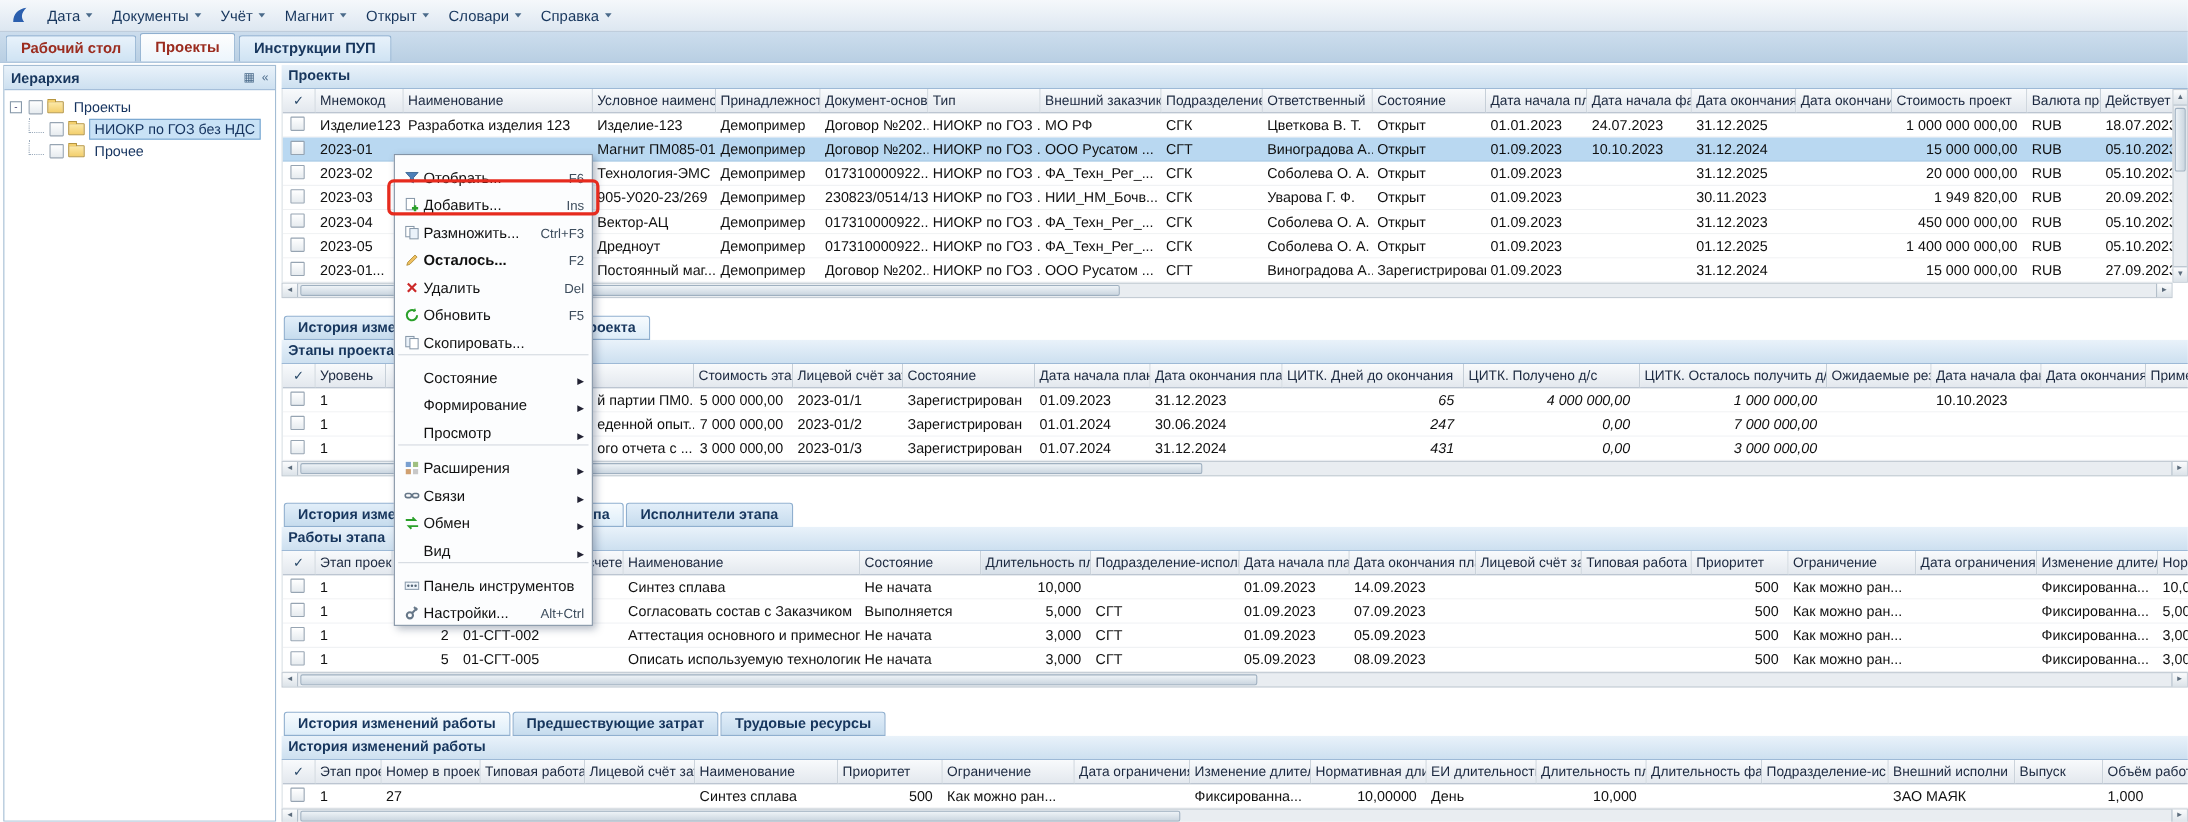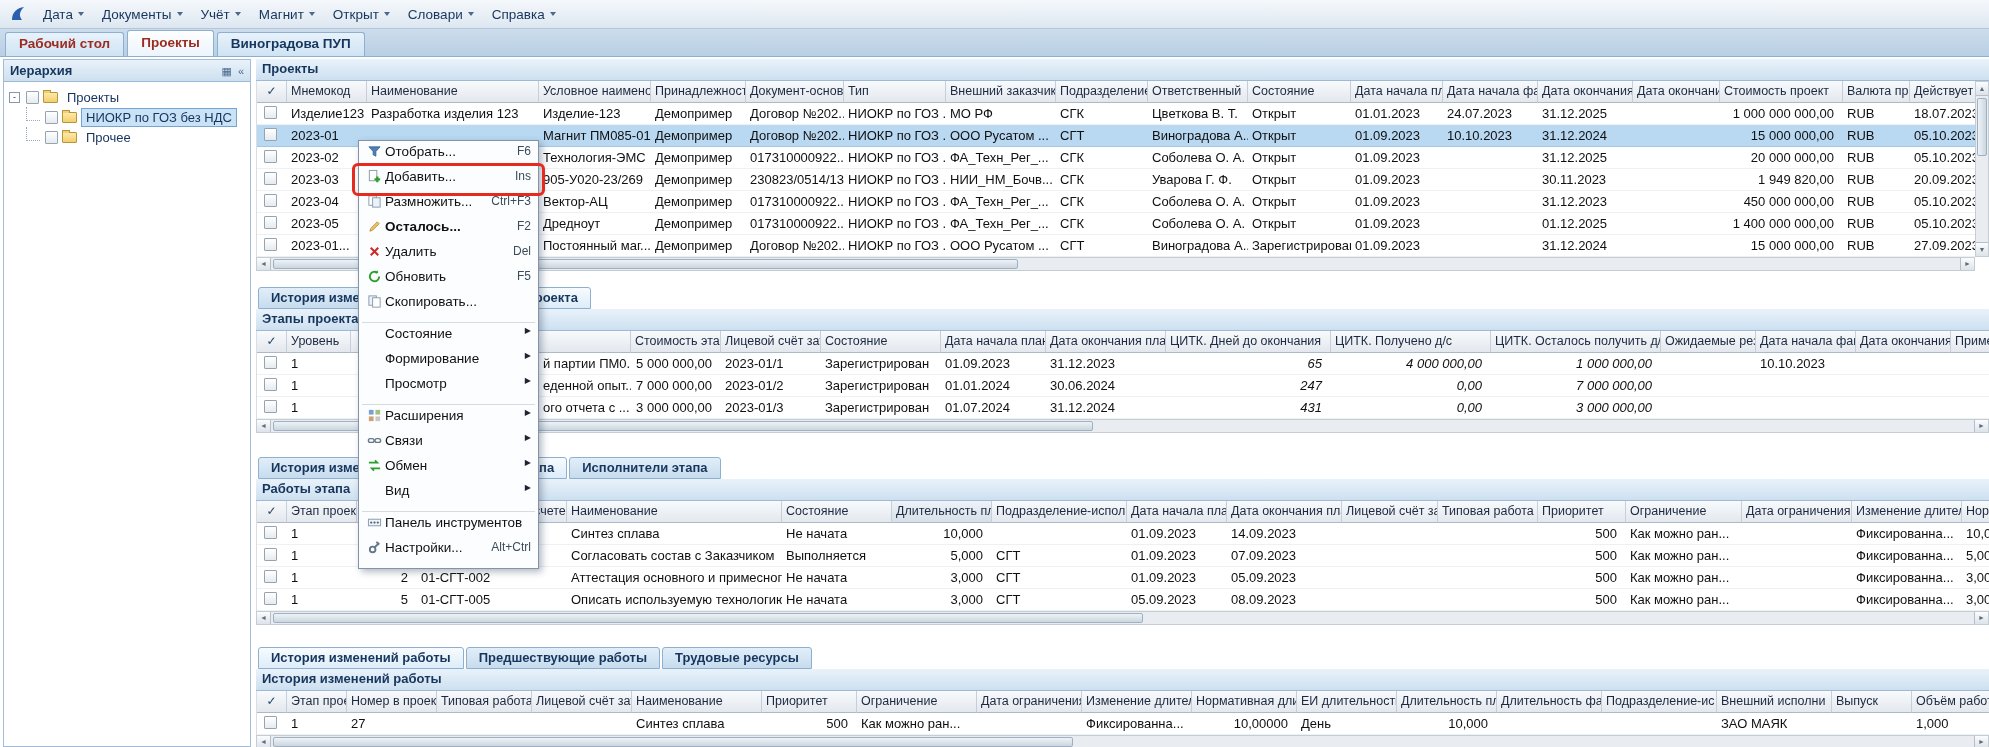--- a/index.html
+++ b/index.html
@@ -49,21 +49,21 @@
 .hscroll{position:relative;height:14px;background:#e9edf1;border:1px solid #c4ccd4}
 .sbtn{position:absolute;top:0;width:14px;height:12px;background:linear-gradient(#fbfcfd,#dce3e9);border-right:1px solid #b4bfca;font-size:7px;line-height:12px;text-align:center;color:#5c6c7c}
 .sbtn.right{right:0;border-left:1px solid #b4bfca;border-right:none}
 .sthumb{position:absolute;top:1px;height:10px;background:linear-gradient(#eef3f7,#cbd6e0);border:1px solid #9fb0c0;border-radius:2px}
 .vscroll{position:absolute;width:14px;background:#e9edf1;border:1px solid #c4ccd4}
 .vbtn{position:absolute;left:0;width:12px;height:14px;font-size:7px;line-height:14px;text-align:center;color:#5c6c7c;background:linear-gradient(#fbfcfd,#dce3e9)}
 .vbtn.top{top:0;border-bottom:1px solid #b4bfca}
 .vbtn.bottom{bottom:0;border-top:1px solid #b4bfca}
 .vthumb{position:absolute;left:1px;width:10px;background:linear-gradient(90deg,#eef3f7,#cbd6e0);border:1px solid #9fb0c0;border-radius:2px}
 .cmenu{position:absolute;left:358px;top:140px;width:181px;background:#fcfdfe;border:1px solid #8494a6;box-shadow:3px 3px 7px rgba(40,60,90,.35);padding:3px 0;z-index:40}
-.mi{height:25px;display:flex;align-items:flex-start;padding:0 7px 0 4px;font-size:13.5px;color:#111}
+.mi{height:25px;display:flex;align-items:flex-end;padding:0 7px 0 4px;font-size:13.5px;color:#111}
 .mi.bold .mlabel{font-weight:bold}
 .mic{width:22px;flex:0 0 22px;display:flex;align-items:center;justify-content:center}
 .mic svg{width:15px;height:15px}
 .mlabel{flex:1;white-space:nowrap;overflow:hidden}
 .msc{font-size:12px;color:#3c4c5c;margin-left:6px;white-space:nowrap}
 .marr{font-size:8px;color:#223;margin-left:6px}
 .msep{height:1px;background:#d4dae0;margin:3px 3px}
 .redbox{position:absolute;left:352px;top:163px;width:193px;height:33px;border:3px solid #e62b1e;border-radius:6px;z-index:50;pointer-events:none}
 </style>
 </head>
@@ -106,21 +106,21 @@
           <span>Справка</span>
           <span class="caret"></span>
         </div>
       </div>
   </div>
 
   <div class="tabbar">
     <div class="wtabs">
         <div class="wtab red">Рабочий стол</div>
         <div class="wtab active red">Проекты</div>
-        <div class="wtab">Виноградова ПУП</div>
+        <div class="wtab">Инструкции ПУП</div>
       </div>
   </div>
 
   <div class="sidebar">
     <div class="phdr sidehdr">
       <span class="t">Иерархия</span>
       <span class="hico">▦</span>
       <span class="hico">«</span>
     </div>
     <div class="tree">
@@ -205,21 +205,21 @@
     <div class="hscroll">
       <span class="sbtn">◄</span>
       <span class="sthumb" style="left:16px;width:870px"></span>
       <span class="sbtn right">►</span>
     </div>
   </div>
 
   <div class="section" style="top:647px">
     <div class="stabs">
         <div class="stab active">История изменений работы</div>
-        <div class="stab">Предшествующие работы</div>
+        <div class="stab">Предшествующие затрат</div>
         <div class="stab">Трудовые ресурсы</div>
       </div>
     <div class="phdr"><span>История изменений работы</span></div>
     <div class="grid" style="height:44px">
         <div class="ghead" style="width: 1755px;"><div class="hcell chk" style="width: 30px;">✓</div><div class="hcell" style="width: 60px;"><span>Этап проекта</span></div><div class="hcell" style="width: 90px;"><span>Номер в проекте</span></div><div class="hcell" style="width: 95px;"><span>Типовая работа</span></div><div class="hcell" style="width: 100px;"><span>Лицевой счёт затр</span></div><div class="hcell" style="width: 130px;"><span>Наименование</span></div><div class="hcell" style="width: 95px;"><span>Приоритет</span></div><div class="hcell" style="width: 120px;"><span>Ограничение</span></div><div class="hcell" style="width: 105px;"><span>Дата ограничения</span></div><div class="hcell" style="width: 110px;"><span>Изменение длител</span></div><div class="hcell" style="width: 105px;"><span>Нормативная длит</span></div><div class="hcell" style="width: 100px;"><span>ЕИ длительности</span></div><div class="hcell" style="width: 100px;"><span>Длительность пла</span></div><div class="hcell" style="width: 105px;"><span>Длительность фак</span></div><div class="hcell" style="width: 115px;"><span>Подразделение-ис</span></div><div class="hcell" style="width: 115px;"><span>Внешний исполни</span></div><div class="hcell" style="width: 80px;"><span>Выпуск</span></div><div class="hcell" style="width: 100px;"><span>Объём работы пл</span></div></div>
         <div class="grow" style="width: 1755px;"><div class="cell chk" style="width: 30px;"><span class="cbox"></span></div><div class="cell" style="width: 60px;">1</div><div class="cell" style="width: 90px;">27</div><div class="cell" style="width: 95px;"></div><div class="cell" style="width: 100px;"></div><div class="cell" style="width: 130px;">Синтез сплава</div><div class="cell num" style="width: 95px;">500</div><div class="cell" style="width: 120px;">Как можно ран...</div><div class="cell" style="width: 105px;"></div><div class="cell" style="width: 110px;">Фиксированна...</div><div class="cell num" style="width: 105px;">10,00000</div><div class="cell" style="width: 100px;">День</div><div class="cell num" style="width: 100px;">10,000</div><div class="cell" style="width: 105px;"></div><div class="cell" style="width: 115px;"></div><div class="cell" style="width: 115px;">ЗАО МАЯК</div><div class="cell" style="width: 80px;"></div><div class="cell" style="width: 100px;">1,000</div></div>
       </div>
     <div class="hscroll">
       <span class="sbtn">◄</span>
       <span class="sthumb" style="left:16px;width:800px"></span>

